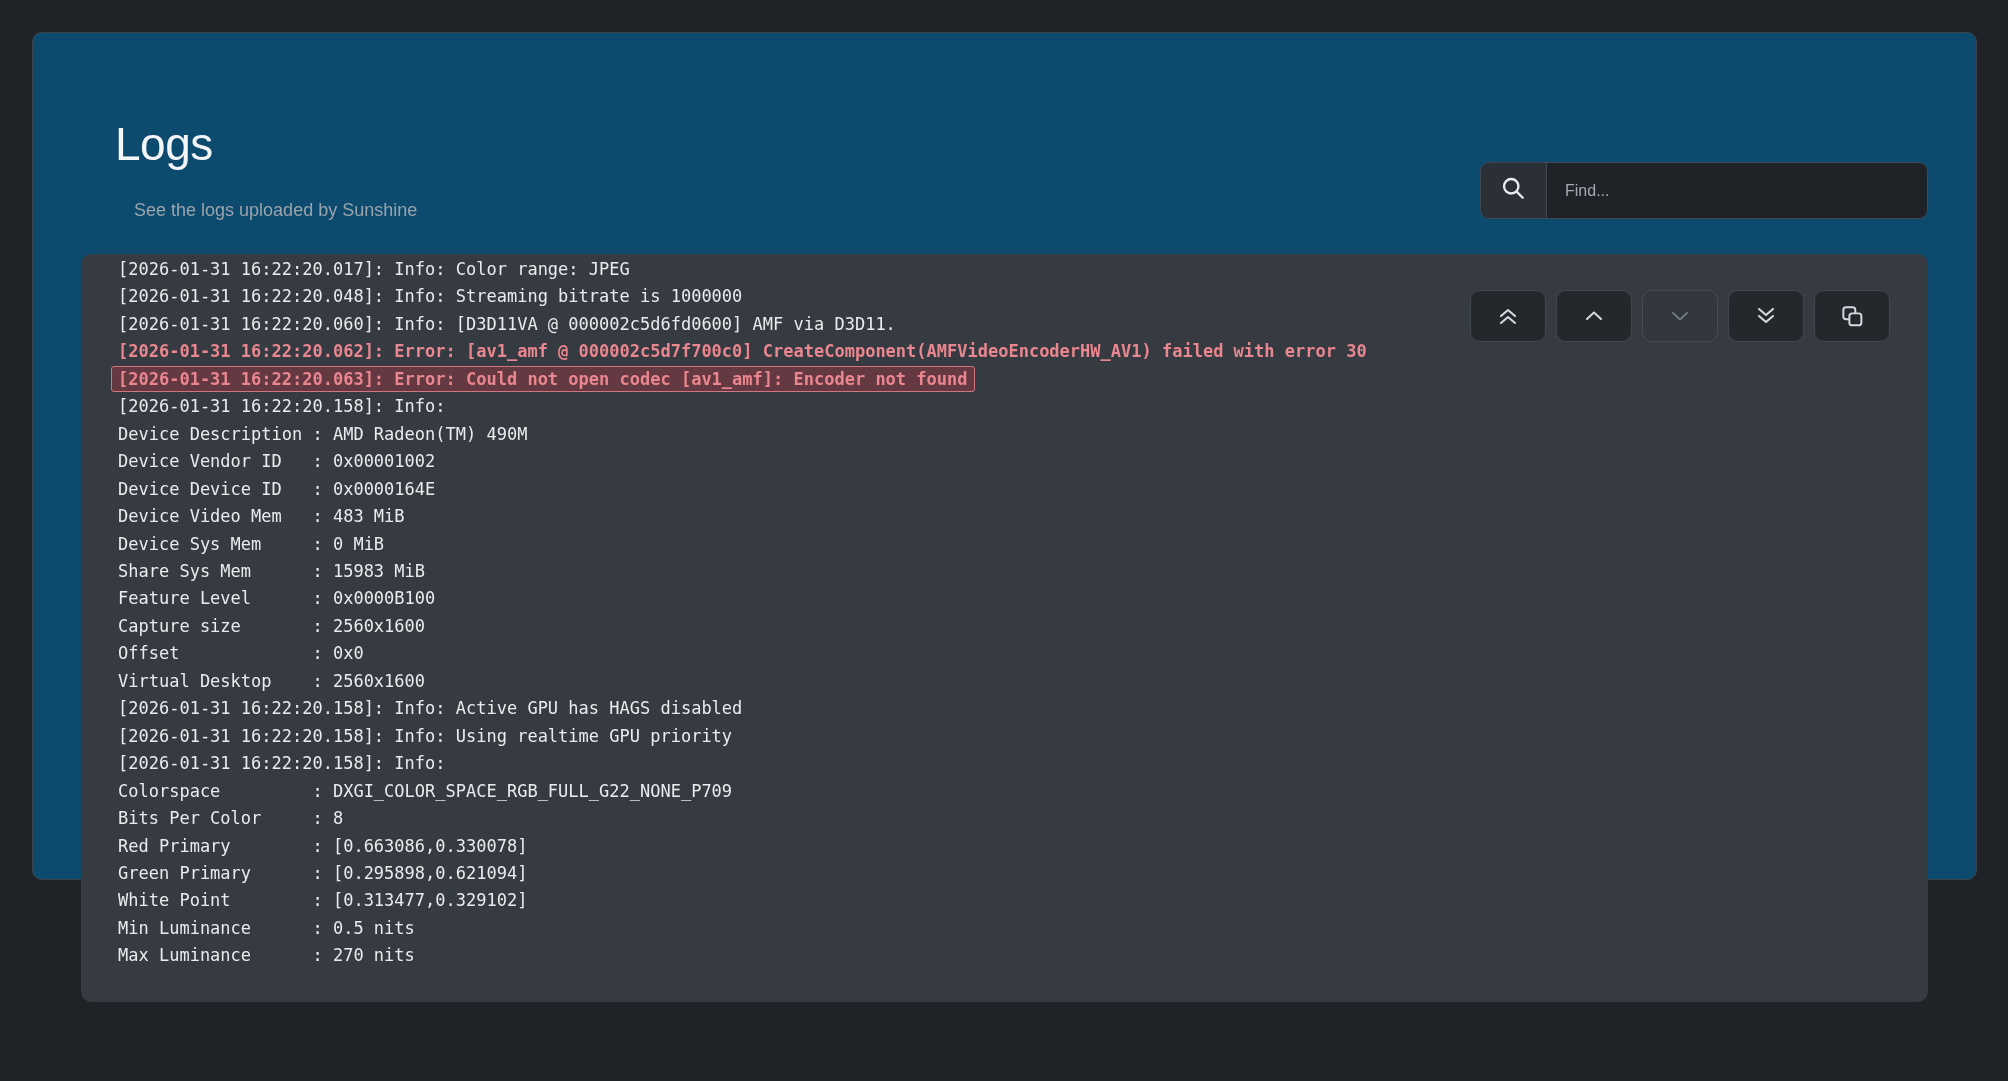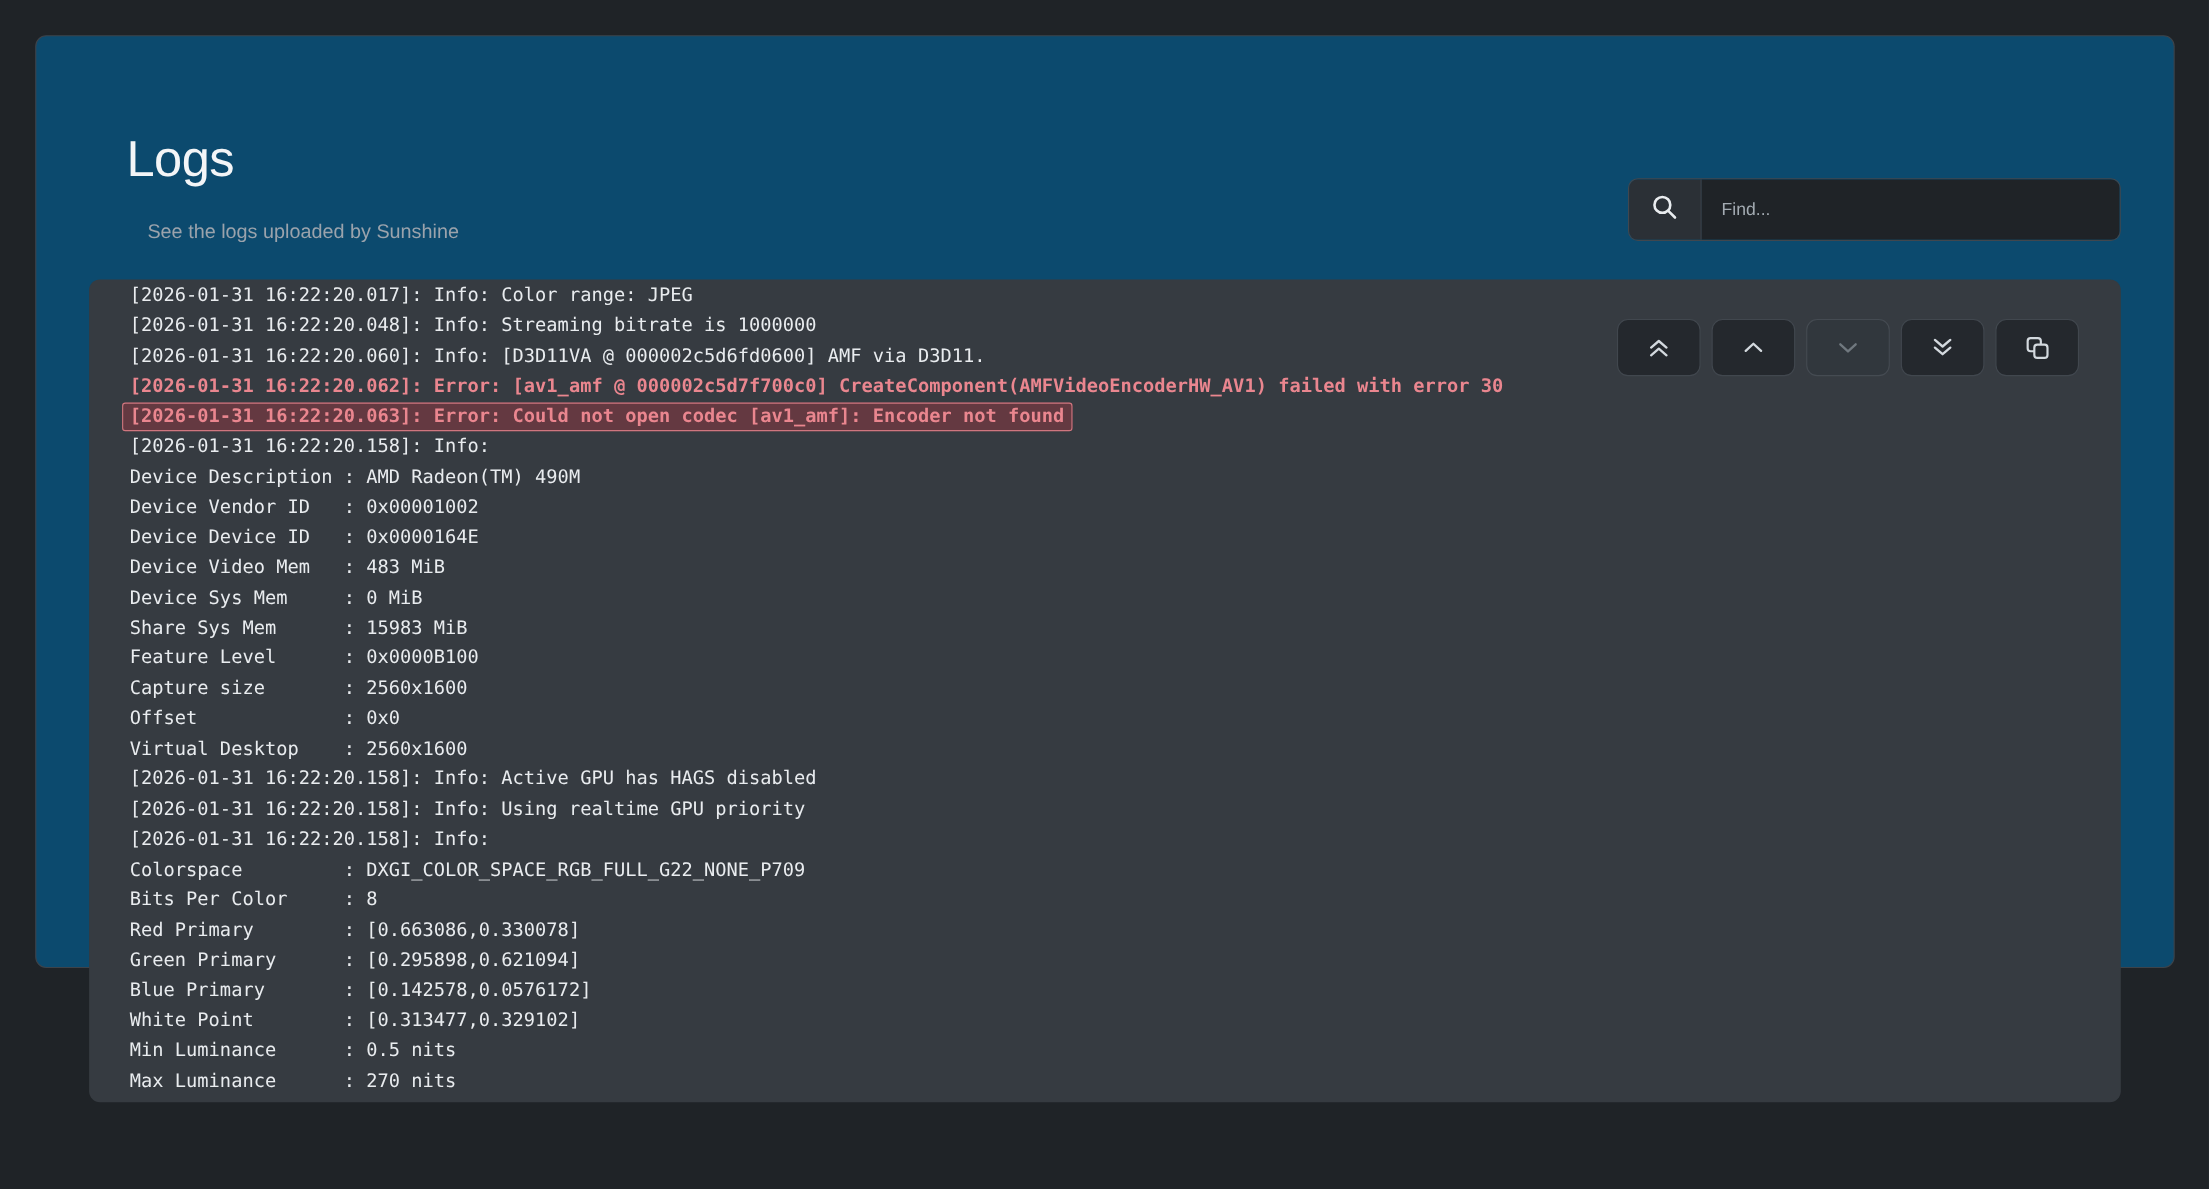--- a/index.html
+++ b/index.html
@@ -153,21 +153,20 @@
         <div class="log-line info">Capture size       : 2560x1600</div>
         <div class="log-line info">Offset             : 0x0</div>
         <div class="log-line info">Virtual Desktop    : 2560x1600</div>
         <div class="log-line info">[2026-01-31 16:22:20.158]: Info: Active GPU has HAGS disabled</div>
         <div class="log-line info">[2026-01-31 16:22:20.158]: Info: Using realtime GPU priority</div>
         <div class="log-line info">[2026-01-31 16:22:20.158]: Info: </div>
         <div class="log-line info">Colorspace         : DXGI_COLOR_SPACE_RGB_FULL_G22_NONE_P709</div>
         <div class="log-line info">Bits Per Color     : 8</div>
         <div class="log-line info">Red Primary        : [0.663086,0.330078]</div>
         <div class="log-line info">Green Primary      : [0.295898,0.621094]</div>
-        <div class="log-line info">Blue Primary       : [0.142578,0.0576172]</div>
         <div class="log-line info">White Point        : [0.313477,0.329102]</div>
         <div class="log-line info">Min Luminance      : 0.5 nits</div>
         <div class="log-line info">Max Luminance      : 270 nits</div>
       </div>
 
     <div class="toolbar">
       <button class="tbtn">
         <span>
           <svg width="24" height="24" viewBox="0 0 24 24" fill="none" stroke="currentColor" stroke-width="2.1" stroke-linecap="round" stroke-linejoin="round">
             <path d="M5 12 l7 -6 l7 6"></path>

